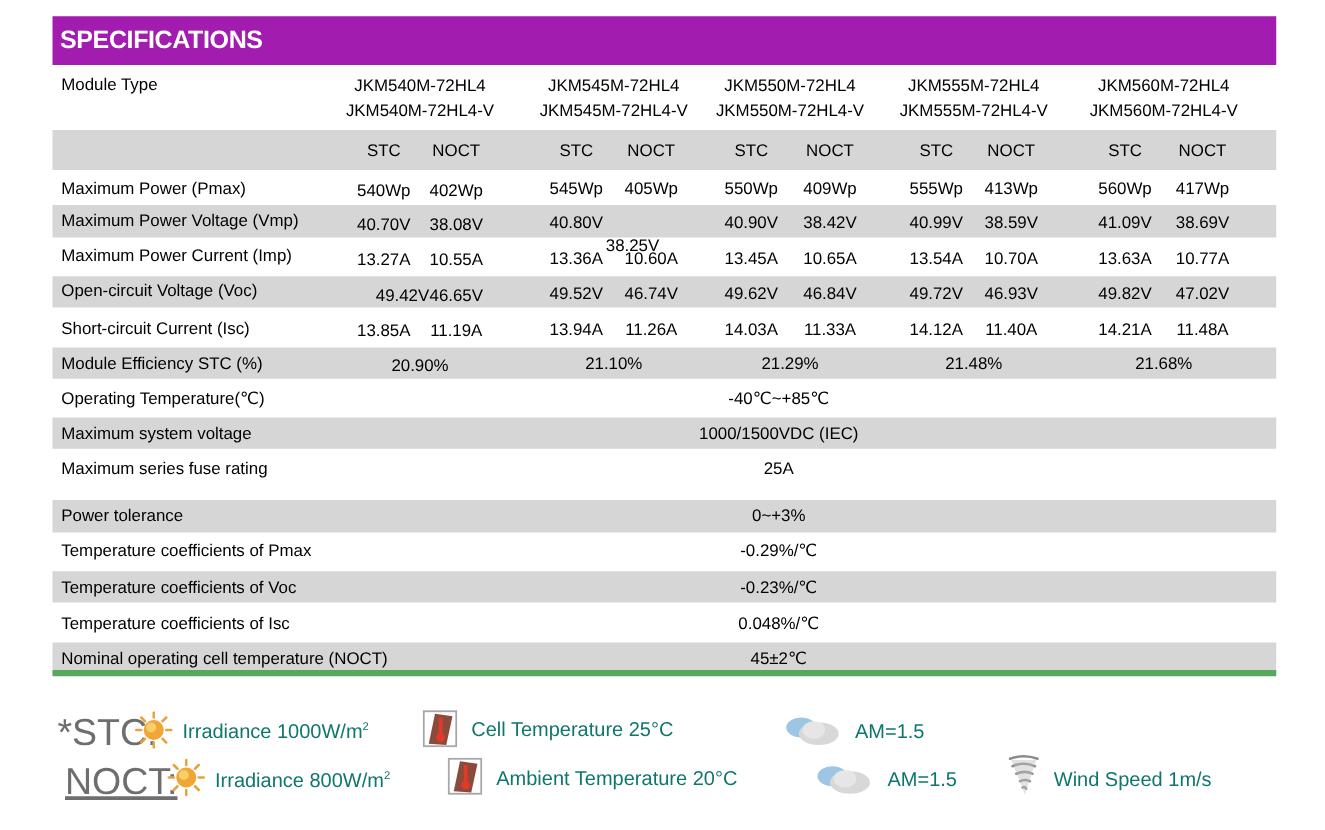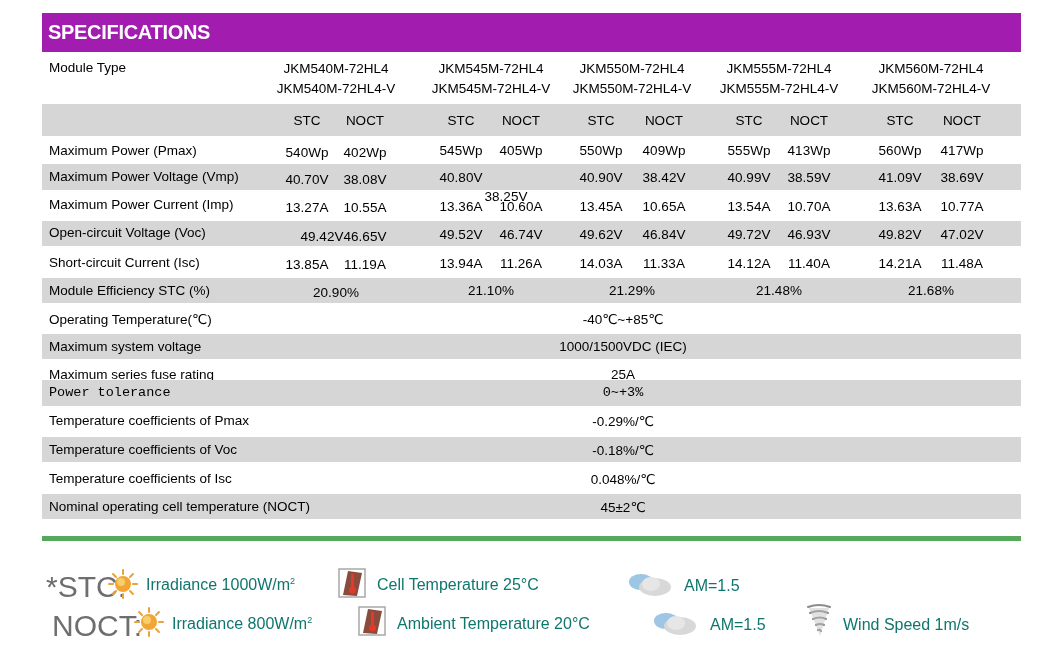--- a/index.html
+++ b/index.html
@@ -139,35 +139,35 @@
   </div>
 
   <div class="row" style="height:31px;">
     <span class="label" style="top:8px;">Operating Temperature(℃)</span>
     <span class="cell" style="left:581px; top:8px;">-40℃~+85℃</span>
   </div>
   <div class="row gray" style="height:25px;">
     <span class="label" style="top:5px;">Maximum system voltage</span>
     <span class="cell" style="left:581px; top:5px;">1000/1500VDC (IEC)</span>
   </div>
-  <div class="row" style="height:21px;">
+  <div class="row" style="height:41px;">
     <span class="label" style="top:8px;">Maximum series fuse rating</span>
     <span class="cell" style="left:581px; top:8px;">25A</span>
   </div>
-  <div class="row gray" style="height:26px;font-family:Liberation Mono, monospace;">
+  <div class="row gray" style="height:26px;">
     <span class="label" style="top:5px;">Power tolerance</span>
     <span class="cell" style="left:581px; top:5px;">0~+3%</span>
   </div>
   <div class="row" style="height:31px;">
     <span class="label" style="top:7px;">Temperature coefficients of Pmax</span>
     <span class="cell" style="left:581px; top:7px;">-0.29%/℃</span>
   </div>
   <div class="row gray" style="height:25px;">
     <span class="label" style="top:5px;">Temperature coefficients of Voc</span>
-    <span class="cell" style="left:581px; top:5px;">-0.18%/℃</span>
+    <span class="cell" style="left:581px; top:5px;">-0.23%/℃</span>
   </div>
   <div class="row" style="height:32px;">
     <span class="label" style="top:9px;">Temperature coefficients of Isc</span>
     <span class="cell" style="left:581px; top:9px;">0.048%/℃</span>
   </div>
   <div class="row gray" style="height:25px;">
     <span class="label" style="top:5px;">Nominal operating cell temperature  (NOCT)</span>
     <span class="cell" style="left:581px; top:5px;">45±2℃</span>
   </div>
 </div>
@@ -201,21 +201,21 @@
   </svg>
   <span class="item" style="left:377px; top:576px;">Cell Temperature 25°C</span>
 
   <svg class="icon" style="left:625px; top:570px;" width="48" height="28" viewBox="0 0 48 28">
     <ellipse cx="16" cy="12" rx="12" ry="8" fill="#9cc6e3"></ellipse>
     <ellipse cx="30" cy="17" rx="16" ry="9" fill="#d8d8d8"></ellipse>
     <ellipse cx="26" cy="14" rx="9" ry="7" fill="#e6e6e6"></ellipse>
   </svg>
   <span class="item" style="left:684px; top:577px;">AM=1.5</span>
 
-  <span class="item big" style="left:52px; top:609px;">NOCT:</span>
+  <span class="item big" style="left:52px; top:609px;text-decoration:underline;">NOCT:</span>
   <svg class="icon" style="left:133px; top:607px;" width="32" height="30" viewBox="0 0 32 30">
     <g stroke="#e9a23a" stroke-width="2" stroke-linecap="round">
       <line x1="16" y1="1" x2="16" y2="5"></line>
         <line x1="16" y1="25" x2="16" y2="29"></line>
       <line x1="2" y1="15" x2="6" y2="15"></line>
         <line x1="26" y1="15" x2="30" y2="15"></line>
       <line x1="6" y1="5" x2="9" y2="8"></line>
         <line x1="23" y1="22" x2="26" y2="25"></line>
       <line x1="26" y1="5" x2="23" y2="8"></line>
         <line x1="9" y1="22" x2="6" y2="25"></line>

